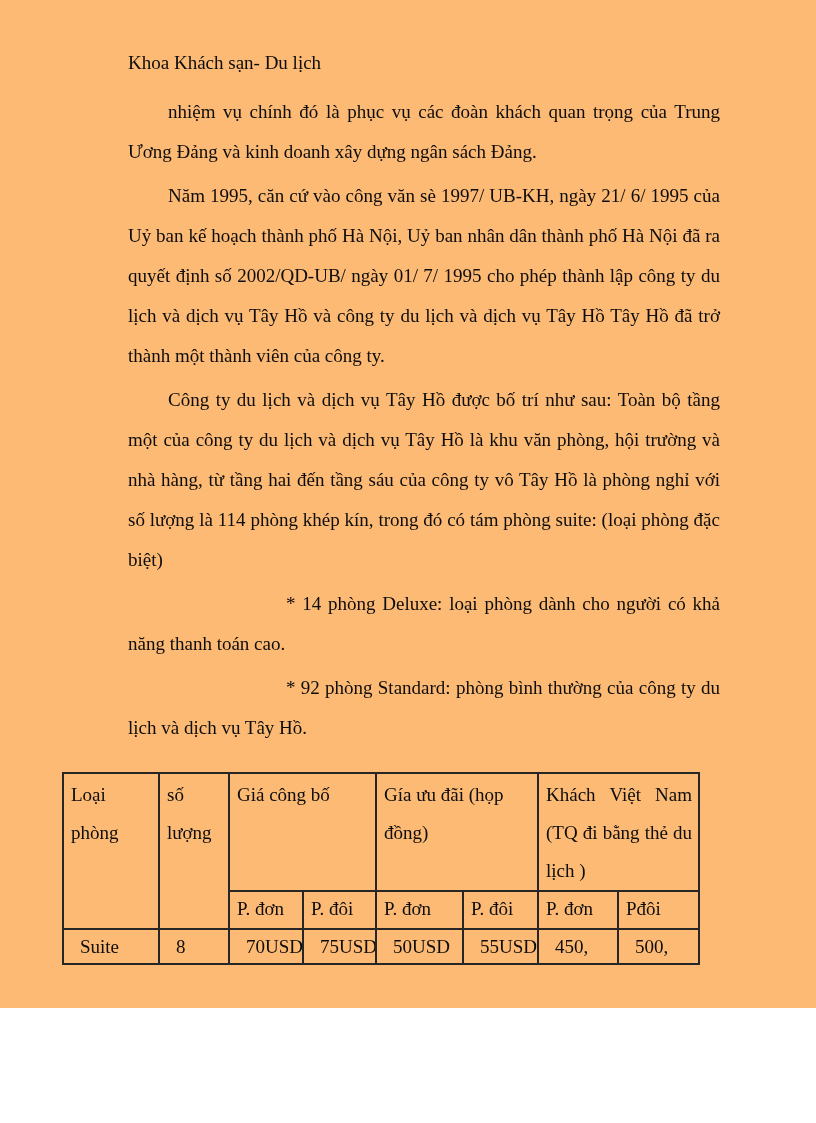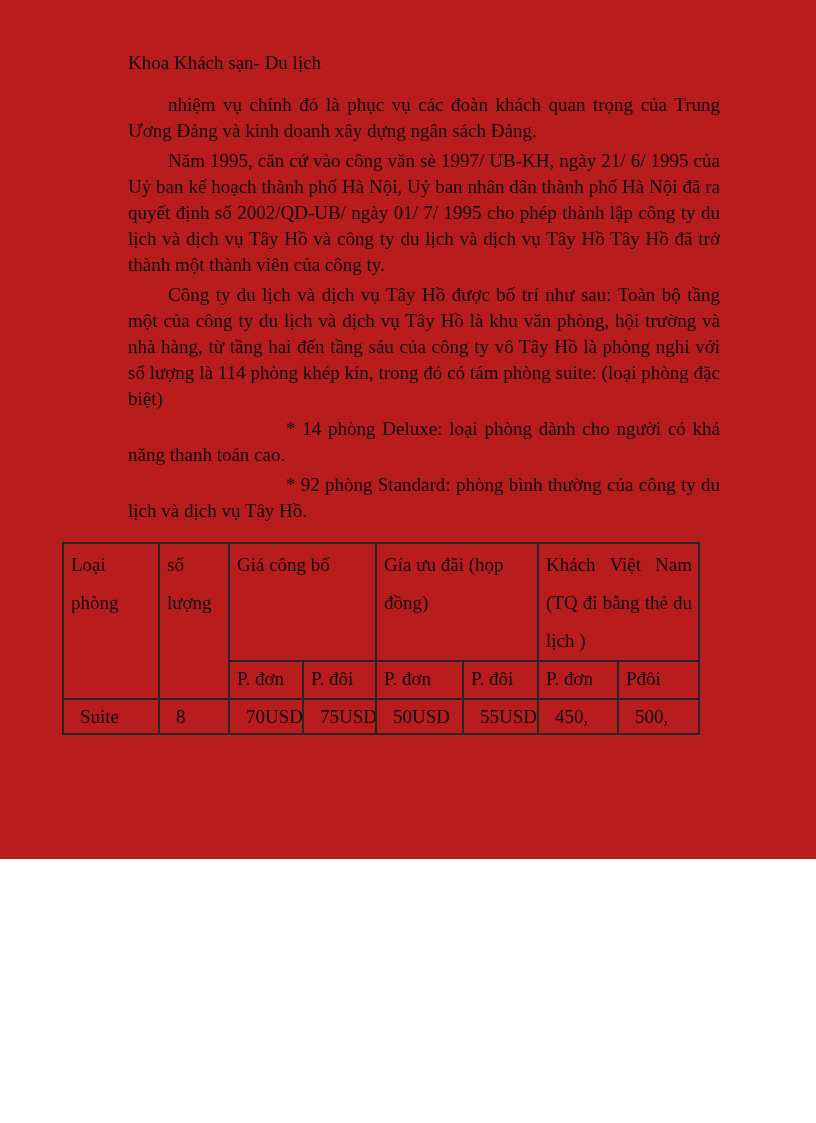--- a/index.html
+++ b/index.html
@@ -1,46 +1,46 @@
 <!DOCTYPE html>
 <html><head>
 <meta charset="utf-8">
 <style>
   html, body { margin: 0; padding: 0; background: #ffffff; }
   .page {
     position: relative;
     width: 816px;
-    height: 859px;
-    background: #b91c1c;
+    height: 1008px;
+    background: #fdba74;
     overflow: hidden;
     font-family: "Liberation Serif", "DejaVu Serif", serif;
     font-size: 19px;
     color: #0d0d0d;
   }
   .content {
     position: absolute;
     left: 128px;
     top: 46px;
     width: 592px;
   }
   .doc-header {
     font-size: 19px;
     font-weight: normal;
     line-height: 34px;
     margin: 0 0 12px 0;
   }
   .content p {
     margin: 0 0 4px 0;
-    line-height: 26px;
+    line-height: 40px;
     text-align: justify;
     text-indent: 40px;
   }
   .content p.indent-large { text-indent: 158px; }
 
-  .table-wrap { margin: 18px 0 0 -66px; }
+  .table-wrap { margin: 24px 0 0 -66px; }
   table.price-table {
     border-collapse: collapse;
     width: 636px;
     table-layout: fixed;
   }
   table.price-table td {
     border: 2px solid #262626;
     vertical-align: top;
     padding: 2px 6px 0 7px;
     overflow: hidden;

